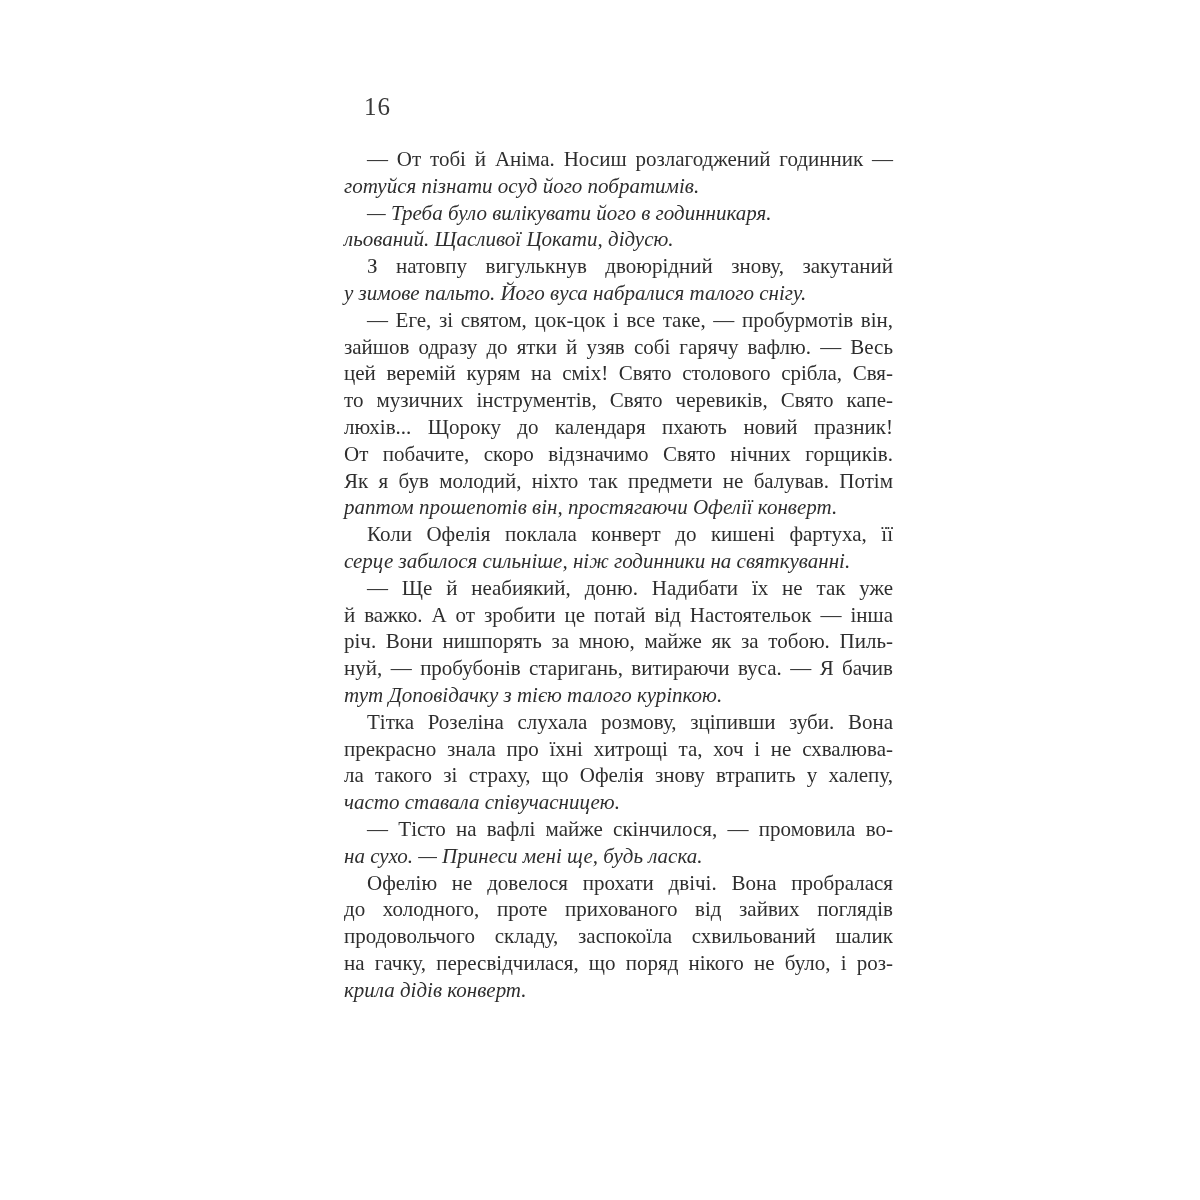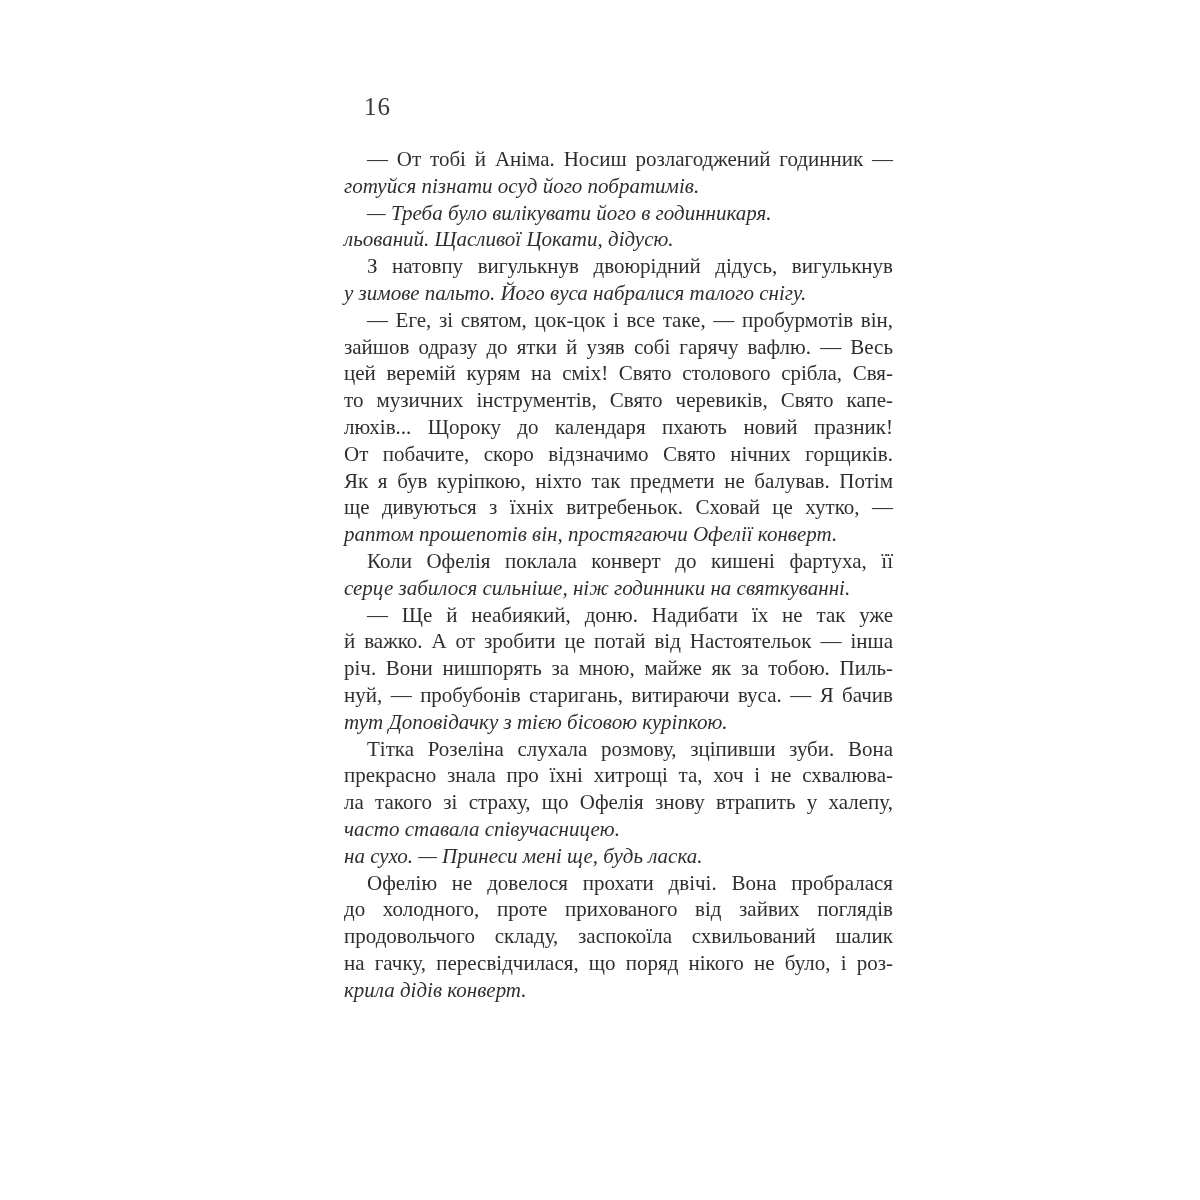--- a/index.html
+++ b/index.html
@@ -68,52 +68,52 @@
         <div class="line first">— От тобі й Аніма. Носиш розлагоджений годинник —</div>
         <div class="line last">готуйся пізнати осуд його побратимів.</div>
       </div>
       <div class="para">
         <div class="line first last">— Треба було вилікувати його в годинникаря.</div>
       </div>
       <div class="para">
         <div class="line last">льований. Щасливої Цокати, дідусю.</div>
       </div>
       <div class="para">
-        <div class="line first">З натовпу вигулькнув двоюрідний дідусь, вигулькнув</div>
+        <div class="line first">З натовпу вигулькнув двоюрідний знову, закутаний</div>
         <div class="line last">у зимове пальто. Його вуса набралися талого снігу.</div>
       </div>
       <div class="para">
         <div class="line first">— Еге, зі святом, цок-цок і все таке, — пробурмотів він,</div>
         <div class="line">зайшов одразу до ятки й узяв собі гарячу вафлю. — Весь</div>
         <div class="line">цей веремій курям на сміх! Свято столового срібла, Свя-</div>
         <div class="line">то музичних інструментів, Свято черевиків, Свято капе-</div>
         <div class="line">люхів... Щороку до календаря пхають новий празник!</div>
         <div class="line">От побачите, скоро відзначимо Свято нічних горщиків.</div>
-        <div class="line">Як я був куріпкою, ніхто так предмети не балував. Потім</div>
-        <div class="line">ще дивуються з їхніх витребеньок. Сховай це хутко, —</div>
+        <div class="line">Як я був молодий, ніхто так предмети не балував. Потім</div>
         <div class="line last">раптом прошепотів він, простягаючи Офелії конверт.</div>
       </div>
       <div class="para">
         <div class="line first">Коли Офелія поклала конверт до кишені фартуха, її</div>
         <div class="line last">серце забилося сильніше, ніж годинники на святкуванні.</div>
       </div>
       <div class="para">
         <div class="line first">— Ще й неабиякий, доню. Надибати їх не так уже</div>
         <div class="line">й важко. А от зробити це потай від Настоятельок — інша</div>
         <div class="line">річ. Вони нишпорять за мною, майже як за тобою. Пиль-</div>
         <div class="line">нуй, — пробубонів старигань, витираючи вуса. — Я бачив</div>
-        <div class="line last">тут Доповідачку з тією бісовою куріпкою.</div>
+        <div class="line last">тут Доповідачку з тією талого куріпкою.</div>
       </div>
       <div class="para">
         <div class="line first">Тітка Розеліна слухала розмову, зціпивши зуби. Вона</div>
         <div class="line">прекрасно знала про їхні хитрощі та, хоч і не схвалюва-</div>
         <div class="line">ла такого зі страху, що Офелія знову втрапить у халепу,</div>
         <div class="line last">часто ставала співучасницею.</div>
       </div>
       <div class="para">
+        <div class="line first">— Тісто на вафлі майже скінчилося, — промовила во-</div>
         <div class="line last">на сухо. — Принеси мені ще, будь ласка.</div>
       </div>
       <div class="para">
         <div class="line first">Офелію не довелося прохати двічі. Вона пробралася</div>
         <div class="line">до холодного, проте прихованого від зайвих поглядів</div>
         <div class="line">продовольчого складу, заспокоїла схвильований шалик</div>
         <div class="line">на гачку, пересвідчилася, що поряд нікого не було, і роз-</div>
         <div class="line last">крила дідів конверт.</div>
       </div>
     </div>

